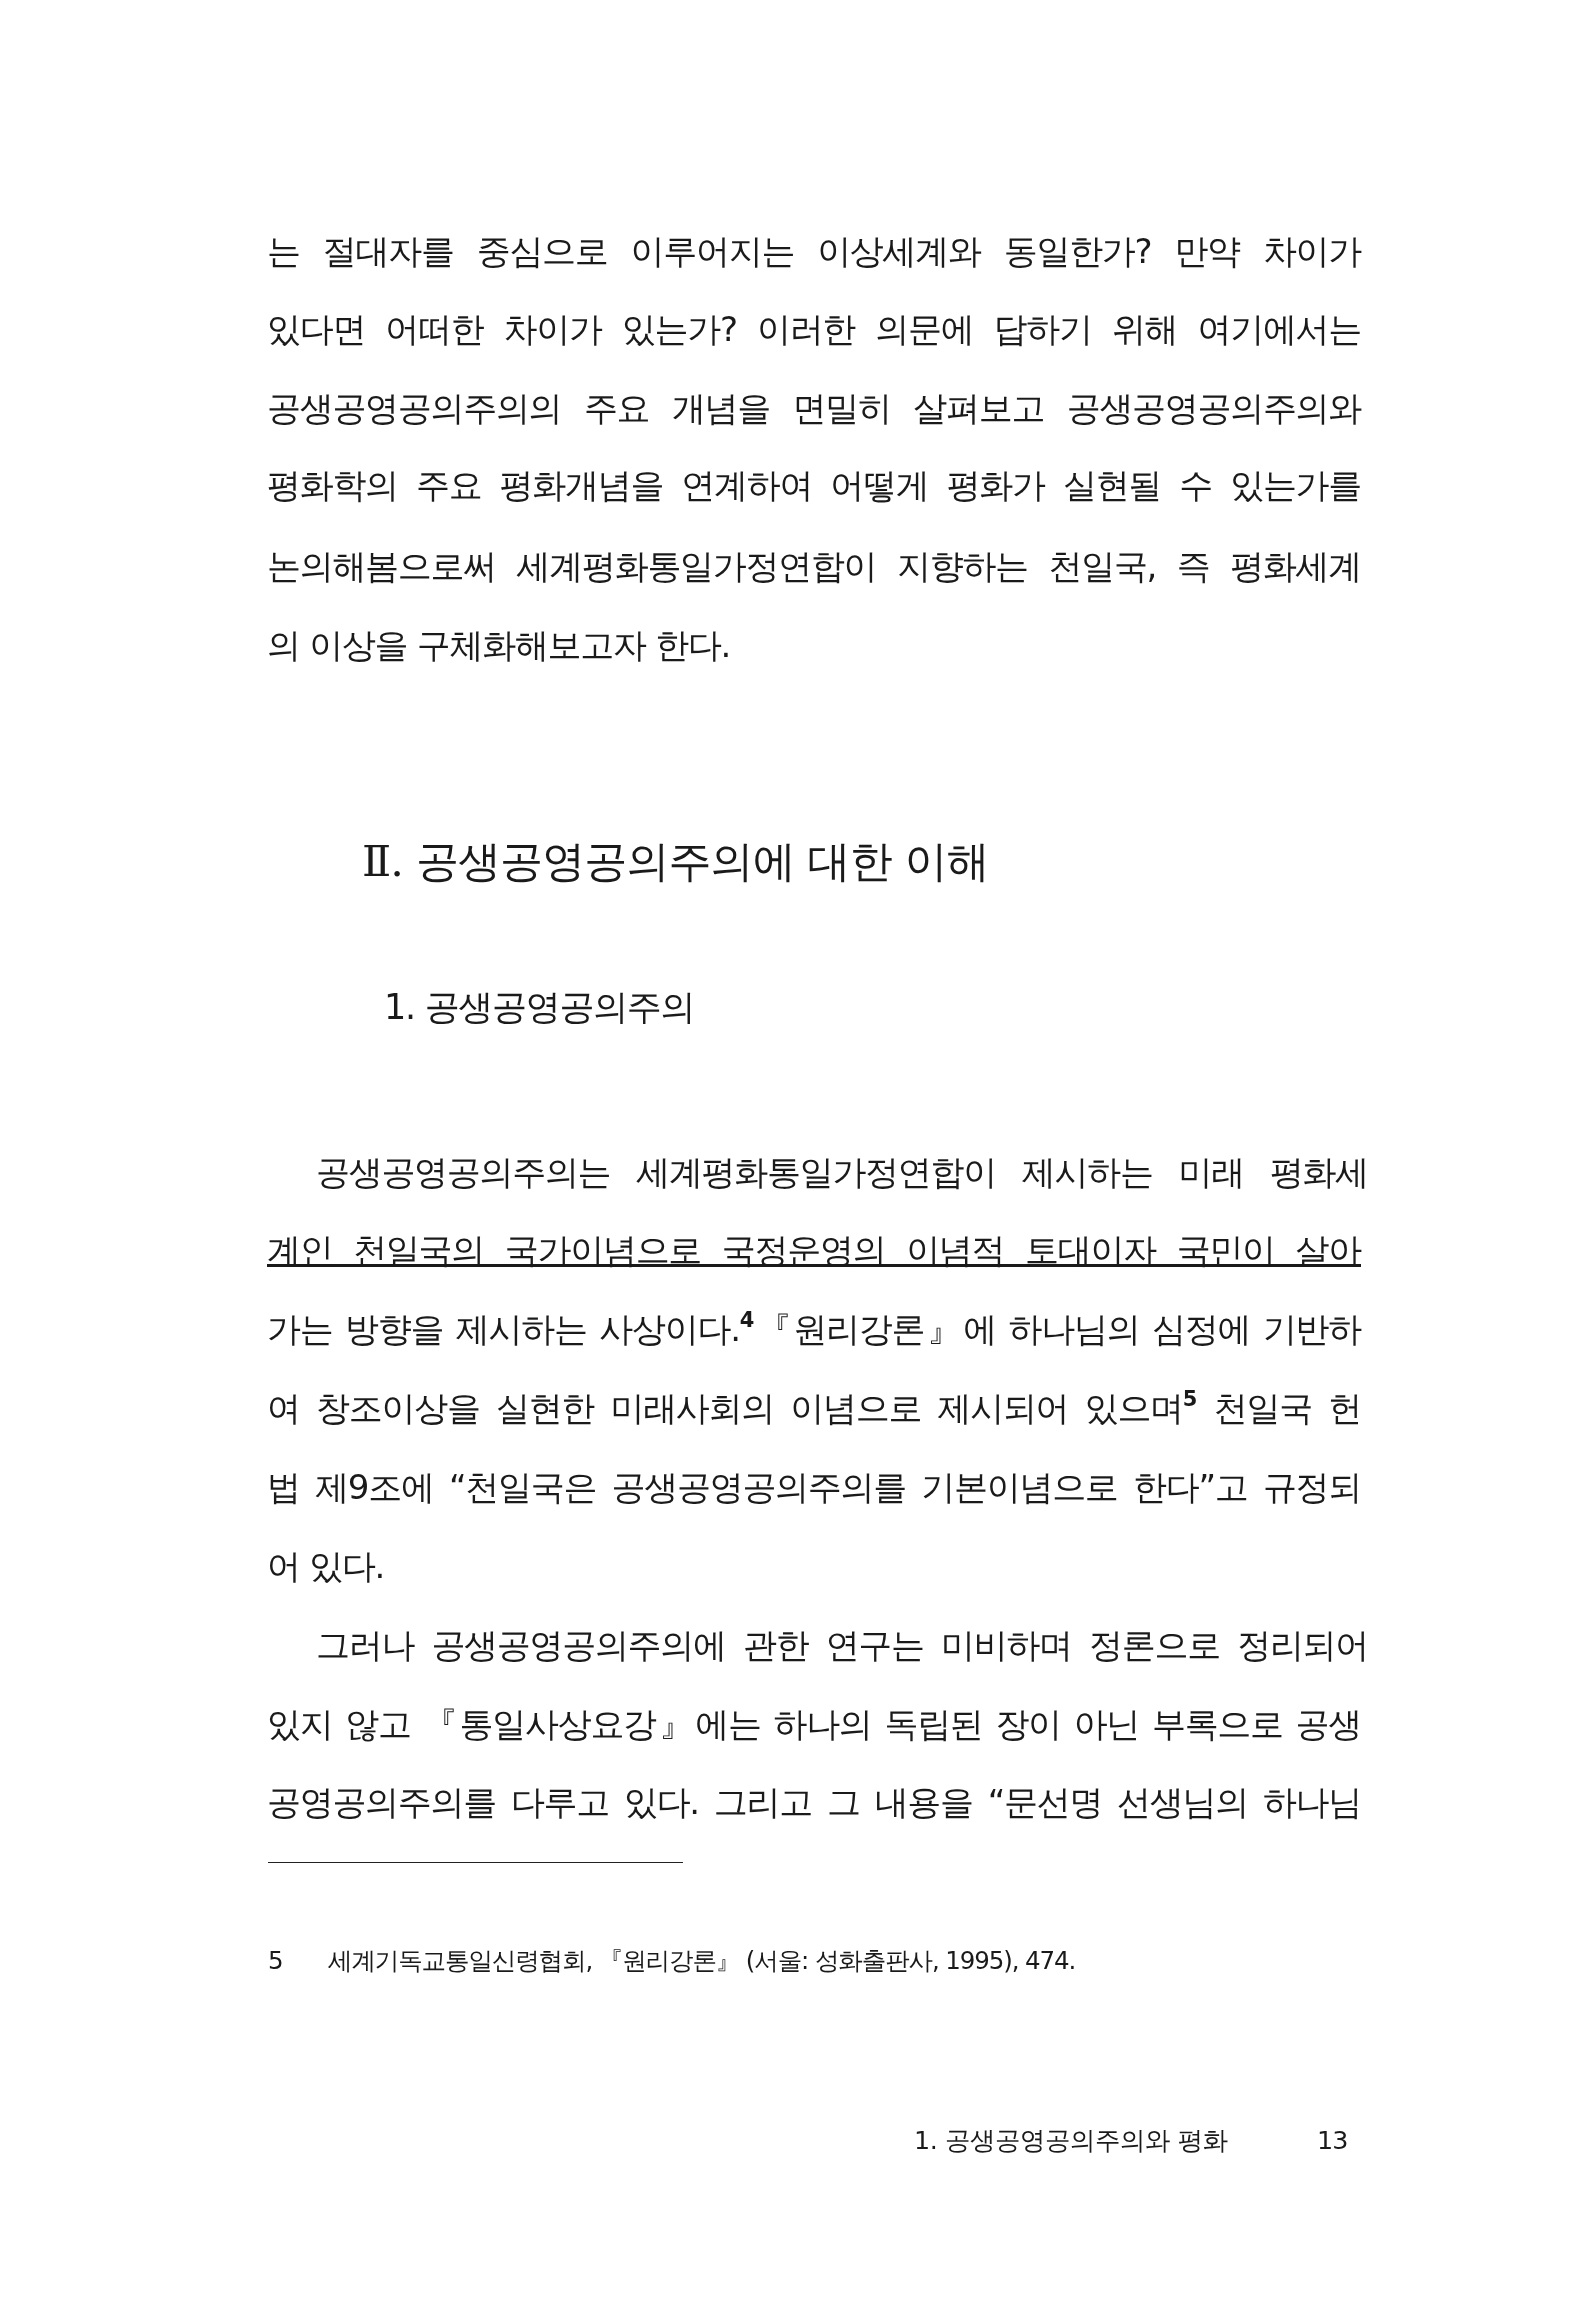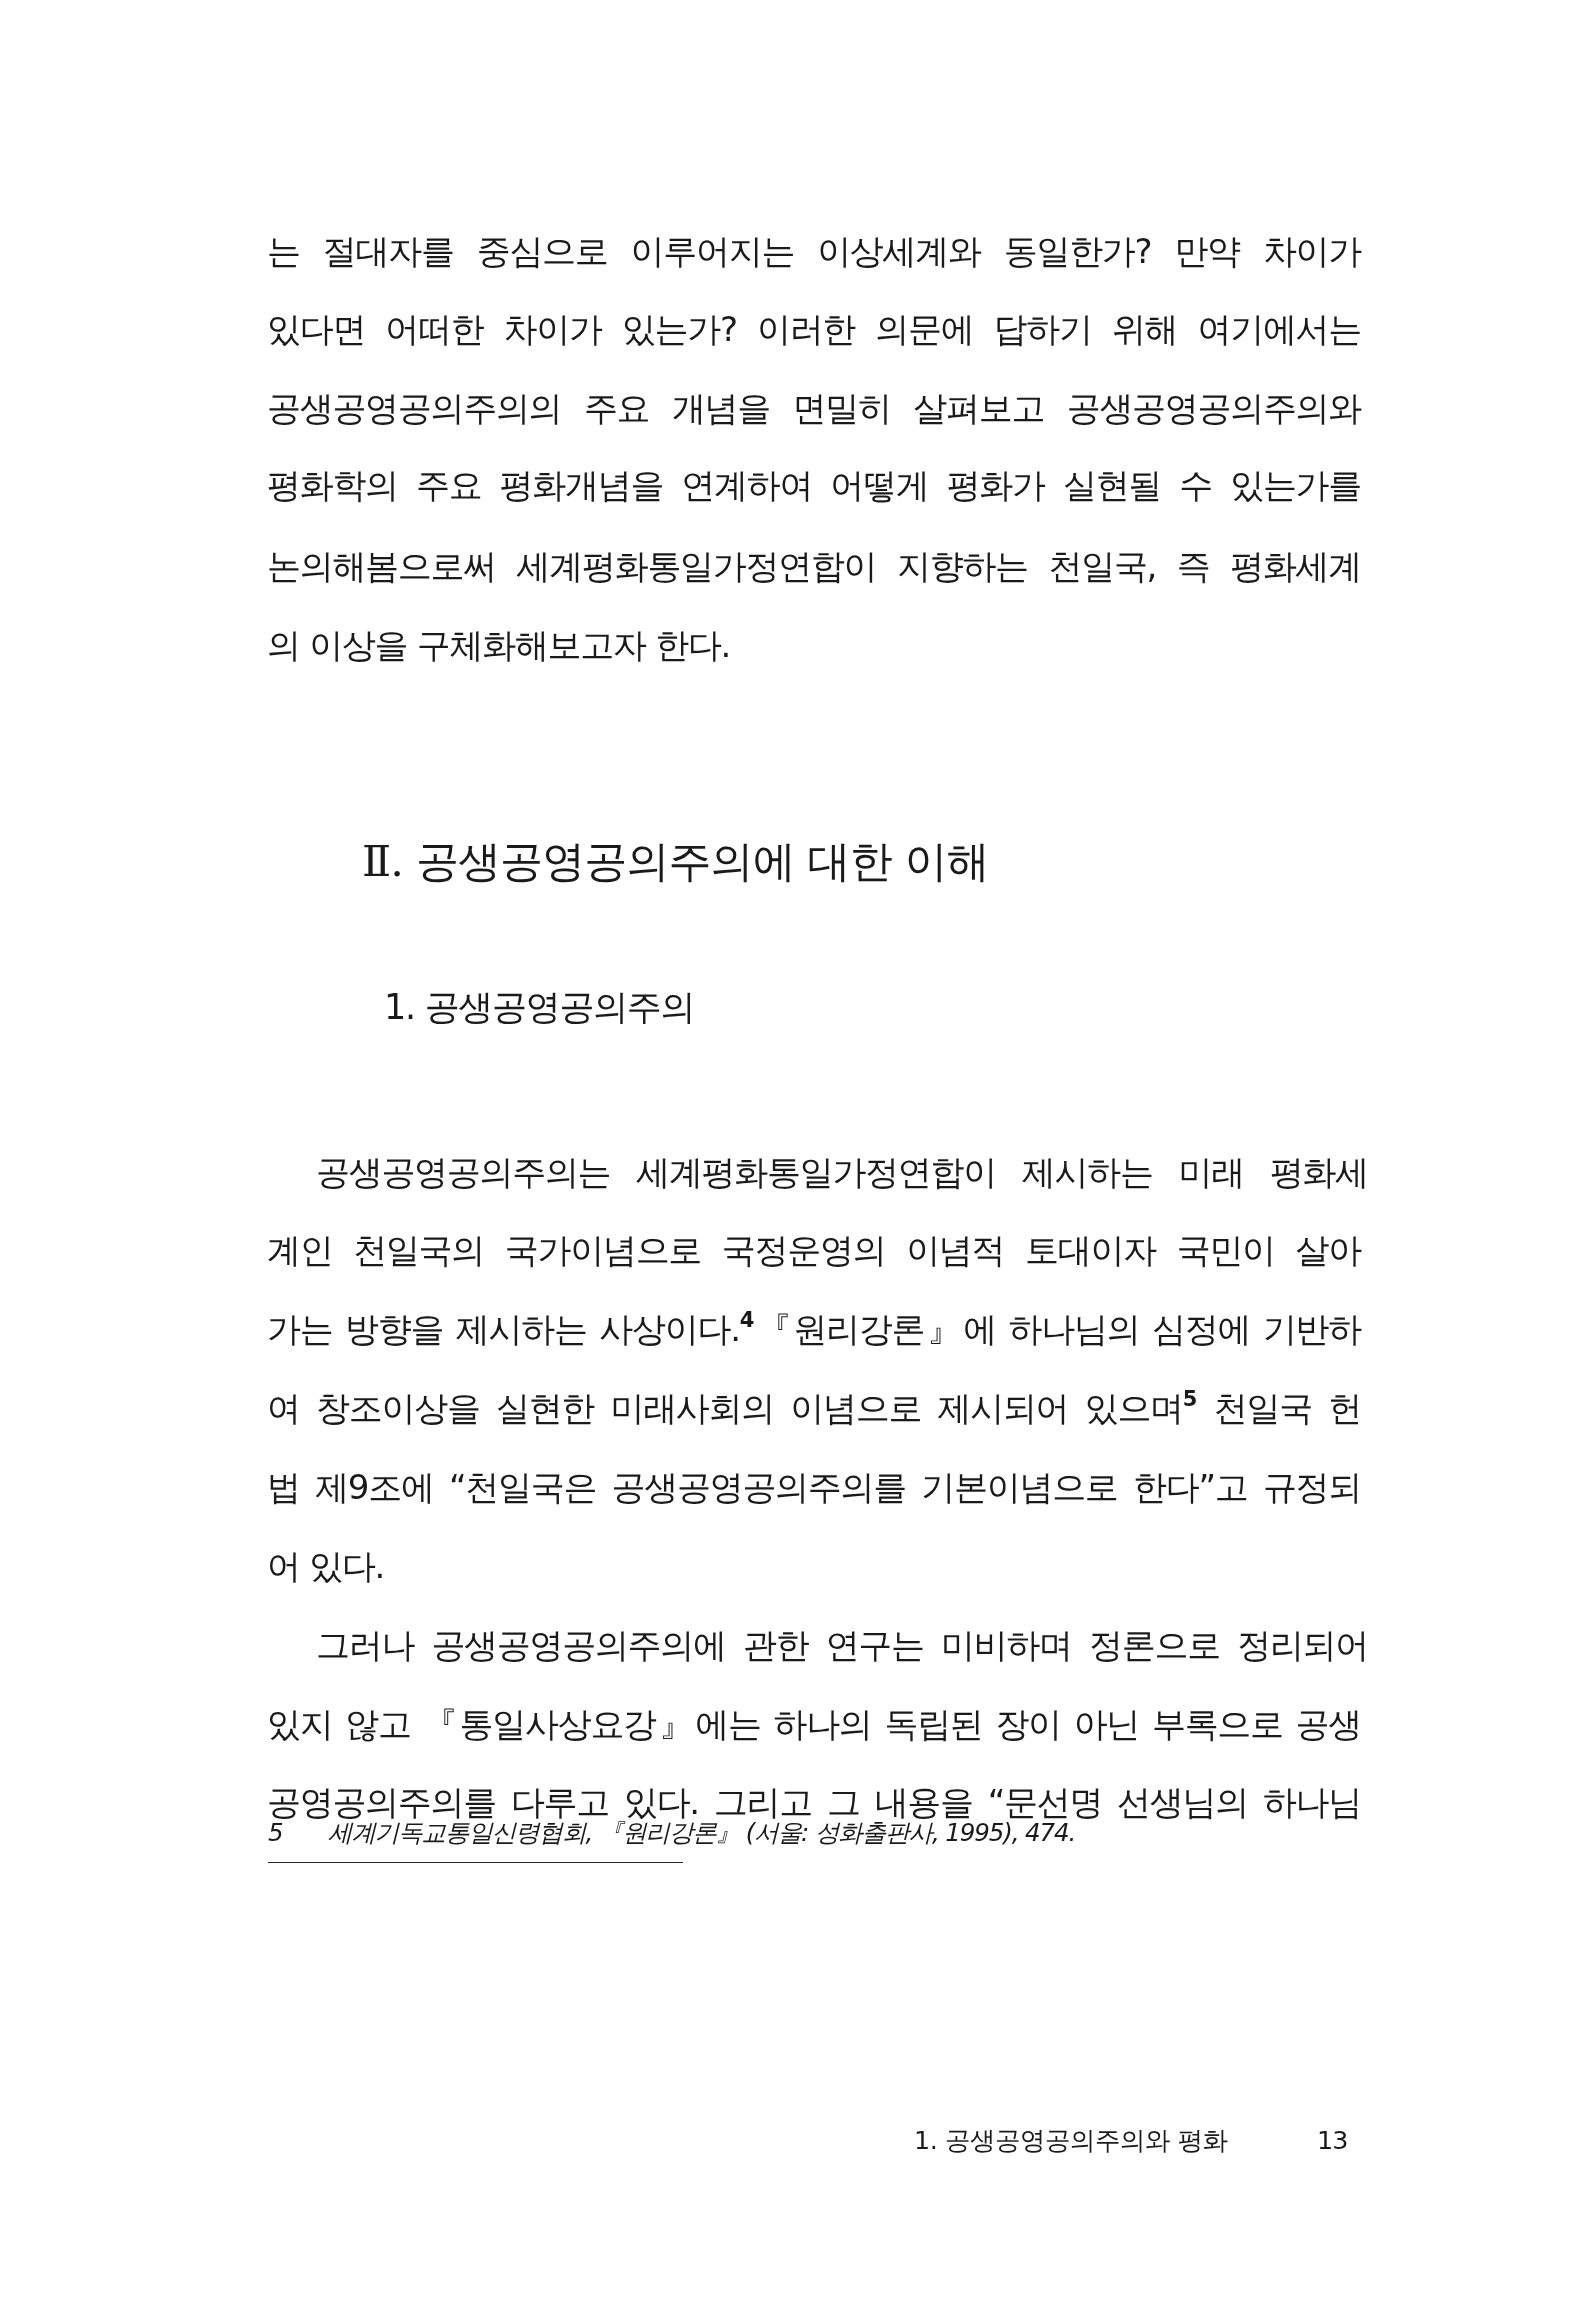--- a/index.html
+++ b/index.html
@@ -119,36 +119,36 @@
     <span>공생공영공의주의에 대한 이해</span>
   </div>
 
   <div class="h3">
     <span>1.</span>
     <span>공생공영공의주의</span>
   </div>
 
   <div>
     <div class="line indent" style="top:1151px;">공생공영공의주의는 세계평화통일가정연합이 제시하는 미래 평화세</div>
-    <div class="line" style="top:1229px;">계인 천일국의 국가이념으로 국정운영의 이념적 토대이자 국민이 살아</div>
+    <div class="line" style="top:1229px;text-decoration:underline;">계인 천일국의 국가이념으로 국정운영의 이념적 토대이자 국민이 살아</div>
     <div class="line" style="top:1308px;"><span>가는 방향을 제시하는 사상이다.</span><sup class="fn">4</sup><span>『원리강론』에 하나님의 심정에 기반하</span></div>
     <div class="line" style="top:1387px;"><span>여 창조이상을 실현한 미래사회의 이념으로 제시되어 있으며</span><sup class="fn">5</sup><span> 천일국 헌</span></div>
     <div class="line" style="top:1466px;">법 제9조에 “천일국은 공생공영공의주의를 기본이념으로 한다”고 규정되</div>
     <div class="line last" style="top:1545px;">어 있다.</div>
   </div>
 
   <div>
     <div class="line indent" style="top:1624px;">그러나 공생공영공의주의에 관한 연구는 미비하며 정론으로 정리되어</div>
     <div class="line" style="top:1703px;">있지 않고 『통일사상요강』에는 하나의 독립된 장이 아닌 부록으로 공생</div>
     <div class="line" style="top:1781px;">공영공의주의를 다루고 있다. 그리고 그 내용을 “문선명 선생님의 하나님</div>
   </div>
 
   <div class="rule"></div>
 
-  <div class="fn-line" style="top:1815px;font-style:italic;">
+  <div class="fn-line" style="top:1943px;">
     <span class="num">5</span><span>세계기독교통일신령협회, 『원리강론』 (서울: 성화출판사, 1995), 474.</span>
   </div>
 
   <div class="footer title">1. 공생공영공의주의와 평화</div>
   <div class="footer pageno">13</div>
 
 </div>
 
 
 </body></html>

